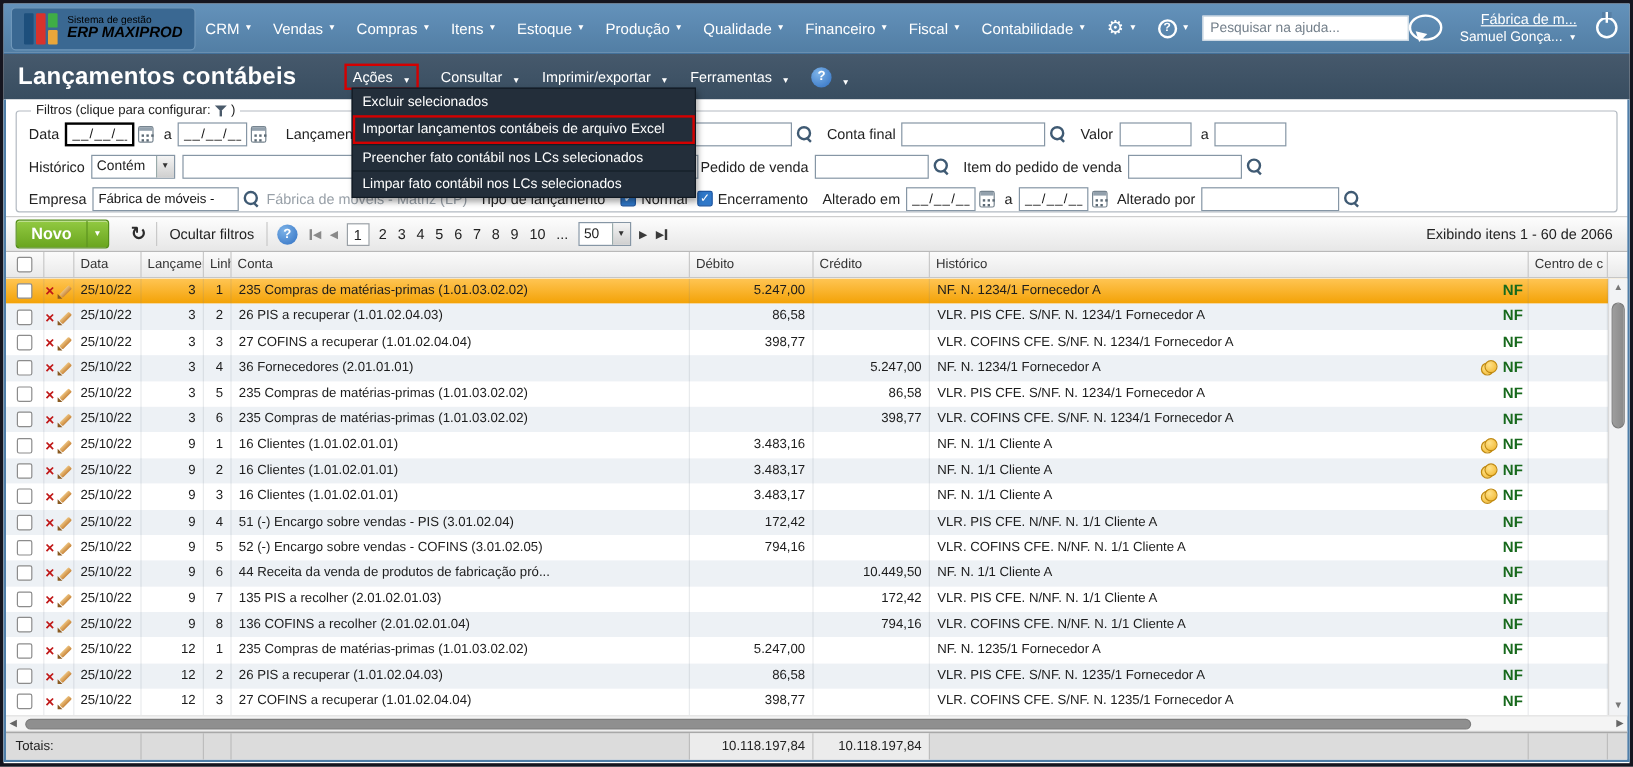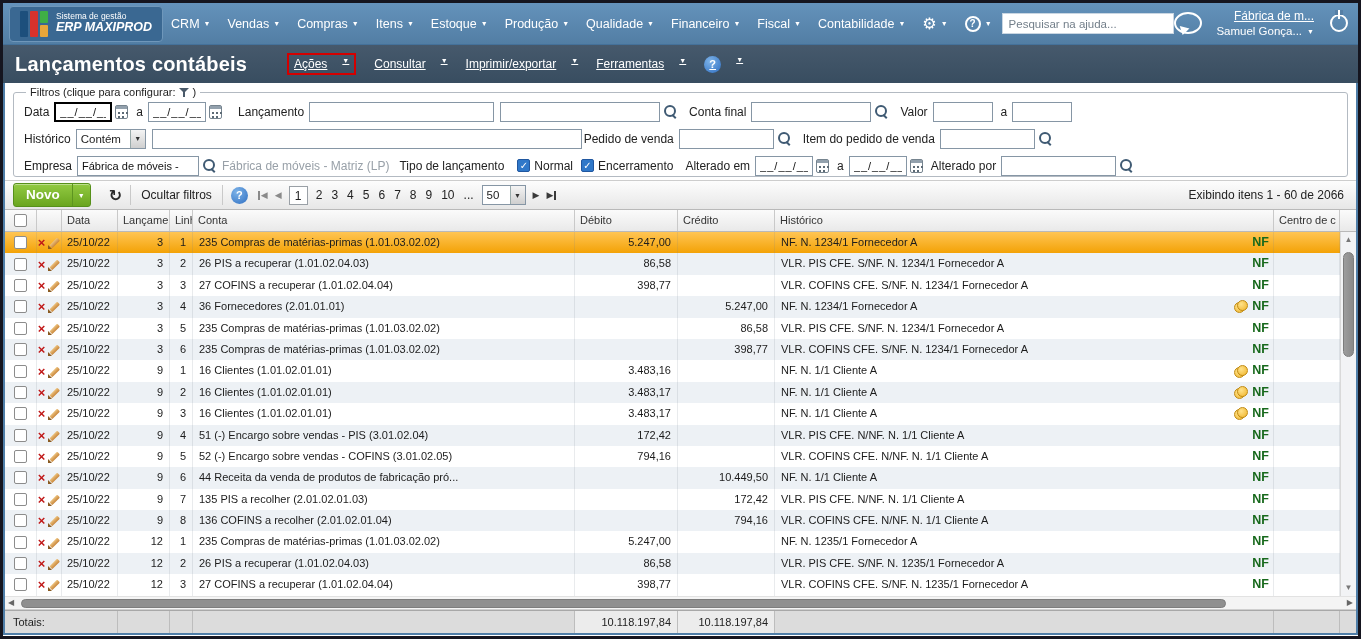--- a/index.html
+++ b/index.html
@@ -7,21 +7,21 @@
   .frame { width:1361px; height:639px; border:3px solid #15151f; position:relative; background:#fff; }
 
   
   .topbar { height:42px; background:linear-gradient(#6492bb,#527ea4); display:flex; align-items:center; border-bottom:1px solid #44719a; }
   .logo { display:flex; align-items:center; gap:8px; background:#3a6892; border:1px solid #6f97ba; border-radius:4px; padding:3px 10px; margin:0 8px 0 6px; height:36px; }
   .logo-mark { display:grid; grid-template-columns:8px 8px 8px; grid-template-rows:12px 12px; gap:2px; }
   .lm-b1 { grid-row:1/3; background:#1d4f7c; border-radius:1px; }
   .lm-b2 { background:#3fae46; border-radius:1px; }
   .lm-b3 { grid-row:1/3; background:#d8322c; border-radius:1px; }
   .lm-b4 { background:#e9a63a; border-radius:1px; }
-  .logo-text { color:#ffffff; line-height:1.1; }
+  .logo-text { color:#000000; line-height:1.1; }
   .logo-l1 { font-size:8.5px; }
   .logo-l2 { font-size:12.5px; font-weight:bold; font-style:italic; }
   .nav { display:flex; align-items:center; gap:17px; color:#fff; font-size:12.5px; }
   .nav-item { display:flex; align-items:center; gap:4px; cursor:pointer; white-space:nowrap; }
   .dd { font-size:7px; color:#fff; }
   .gear-ic { font-size:16px; color:#fff; line-height:1; }
   .qout { width:16px; height:16px; border:2px solid #fff; border-radius:50%; color:#fff; font-size:10px; font-weight:bold; display:flex; align-items:center; justify-content:center; }
   .help-search { height:21px; width:172px; border:1px solid #c9d6e2; font-size:11.5px; padding:2px 6px; color:#333; margin-left:10px; }
   .help-search::placeholder { color:#737f8a; }
   .tb-right { margin-left:auto; display:flex; align-items:center; gap:14px; margin-right:10px; }
@@ -31,21 +31,21 @@
   .acct-link { font-size:12px; text-decoration:underline; cursor:pointer; }
   .acct-user { font-size:11.5px; display:flex; align-items:center; gap:5px; }
   .power { width:18px; height:18px; border:2.5px solid #fff; border-radius:50%; position:relative; margin-left:2px; }
   .power::after { content:''; position:absolute; top:-6px; left:50%; margin-left:-4px; width:8px; height:5px; background:#567fa5; }
   .power::before { content:''; position:absolute; top:-6px; left:50%; margin-left:-1.25px; width:2.5px; height:9px; background:#fff; z-index:1; }
 
   
   .titlebar { height:38px; background:linear-gradient(#46596c,#384d60); display:flex; align-items:center; color:#fff; }
   .tb-title { font-size:20px; font-weight:bold; padding-left:12px; width:284px; flex:none; letter-spacing:.2px; }
   .tmenu { display:flex; align-items:center; gap:18px; font-size:12px; }
-  .tmenu-item { display:flex; align-items:flex-start; gap:15px; cursor:pointer; white-space:nowrap;text-decoration:underline; }
+  .tmenu-item { display:flex; align-items:flex-end; gap:8px; cursor:pointer; white-space:nowrap; }
   .tmenu-item.open { border:2px solid #d40000; padding:2px 5px; }
   .qcirc { width:17px; height:17px; border-radius:50%; background:radial-gradient(circle at 35% 30%,#7db3e8,#2f6fc2); color:#fff; font-weight:bold; font-size:11px; display:flex; align-items:center; justify-content:center; }
 
   
   .actions-dd { position:absolute; left:290px; top:70px; width:287px; background:#232e3a; border:1px solid #111a23; z-index:50; box-shadow:2px 3px 5px rgba(0,0,0,.35); }
   .dd-item { height:22px; line-height:22px; color:#fff; font-size:11.5px; padding-left:8px; cursor:pointer; border-top:1px solid #151e27; white-space:nowrap; }
   .dd-item:first-child { border-top:none; }
   .dd-item.hl { border:2px solid #d40000; height:24px; line-height:20px; padding-left:6px; }
 
   
@@ -242,20 +242,26 @@
           <span>Ferramentas</span>
           <span class="dd">▼</span>
         </span>
       <span class="tmenu-item">
           <span class="qcirc">?</span>
           <span class="dd">▼</span>
         </span>
     </div>
   </div>
 
+  <div class="actions-dd">
+    <div class="dd-item">Excluir selecionados</div>
+    <div class="dd-item hl">Importar lançamentos contábeis de arquivo Excel</div>
+    <div class="dd-item">Preencher fato contábil nos LCs selecionados</div>
+    <div class="dd-item">Limpar fato contábil nos LCs selecionados</div>
+  </div>
 
   <div class="main">
 
     <div class="filterzone">
       <fieldset class="filters">
         <legend>
             <span>Filtros (clique para configurar:</span>
             <span class="funnel"></span>
             <span>)</span>
           </legend>

